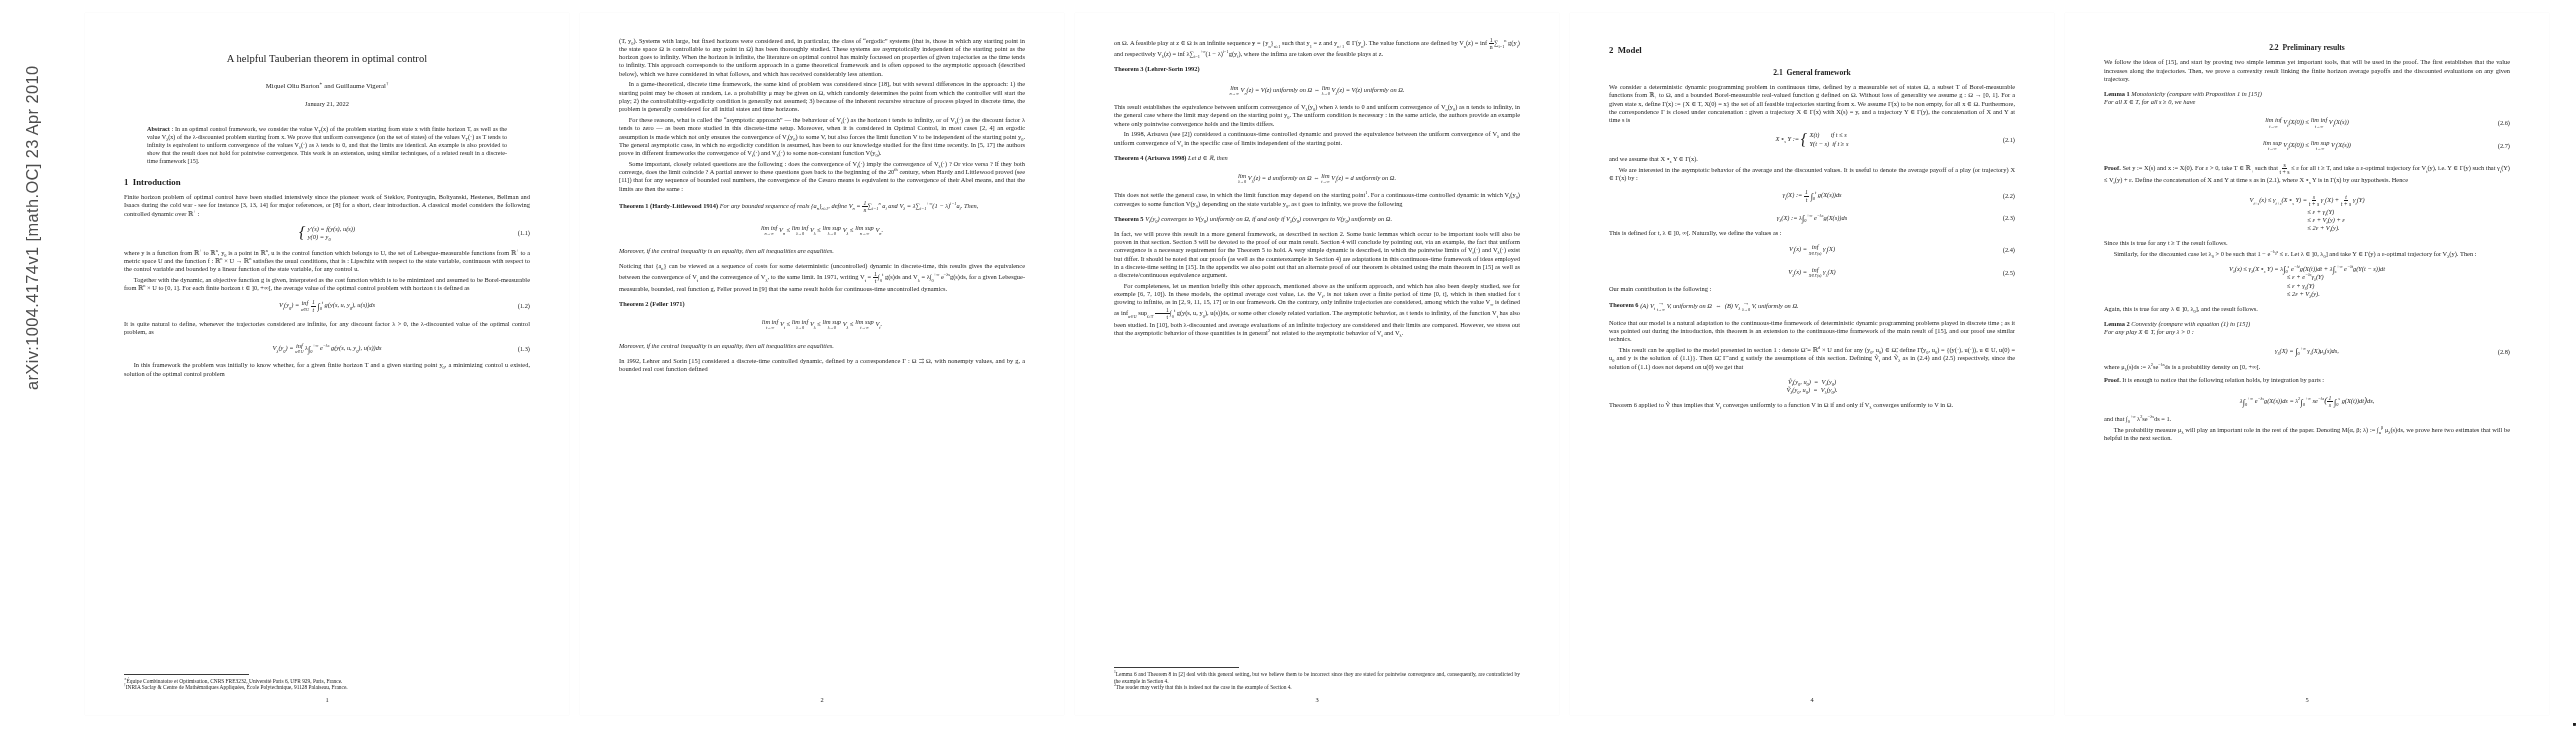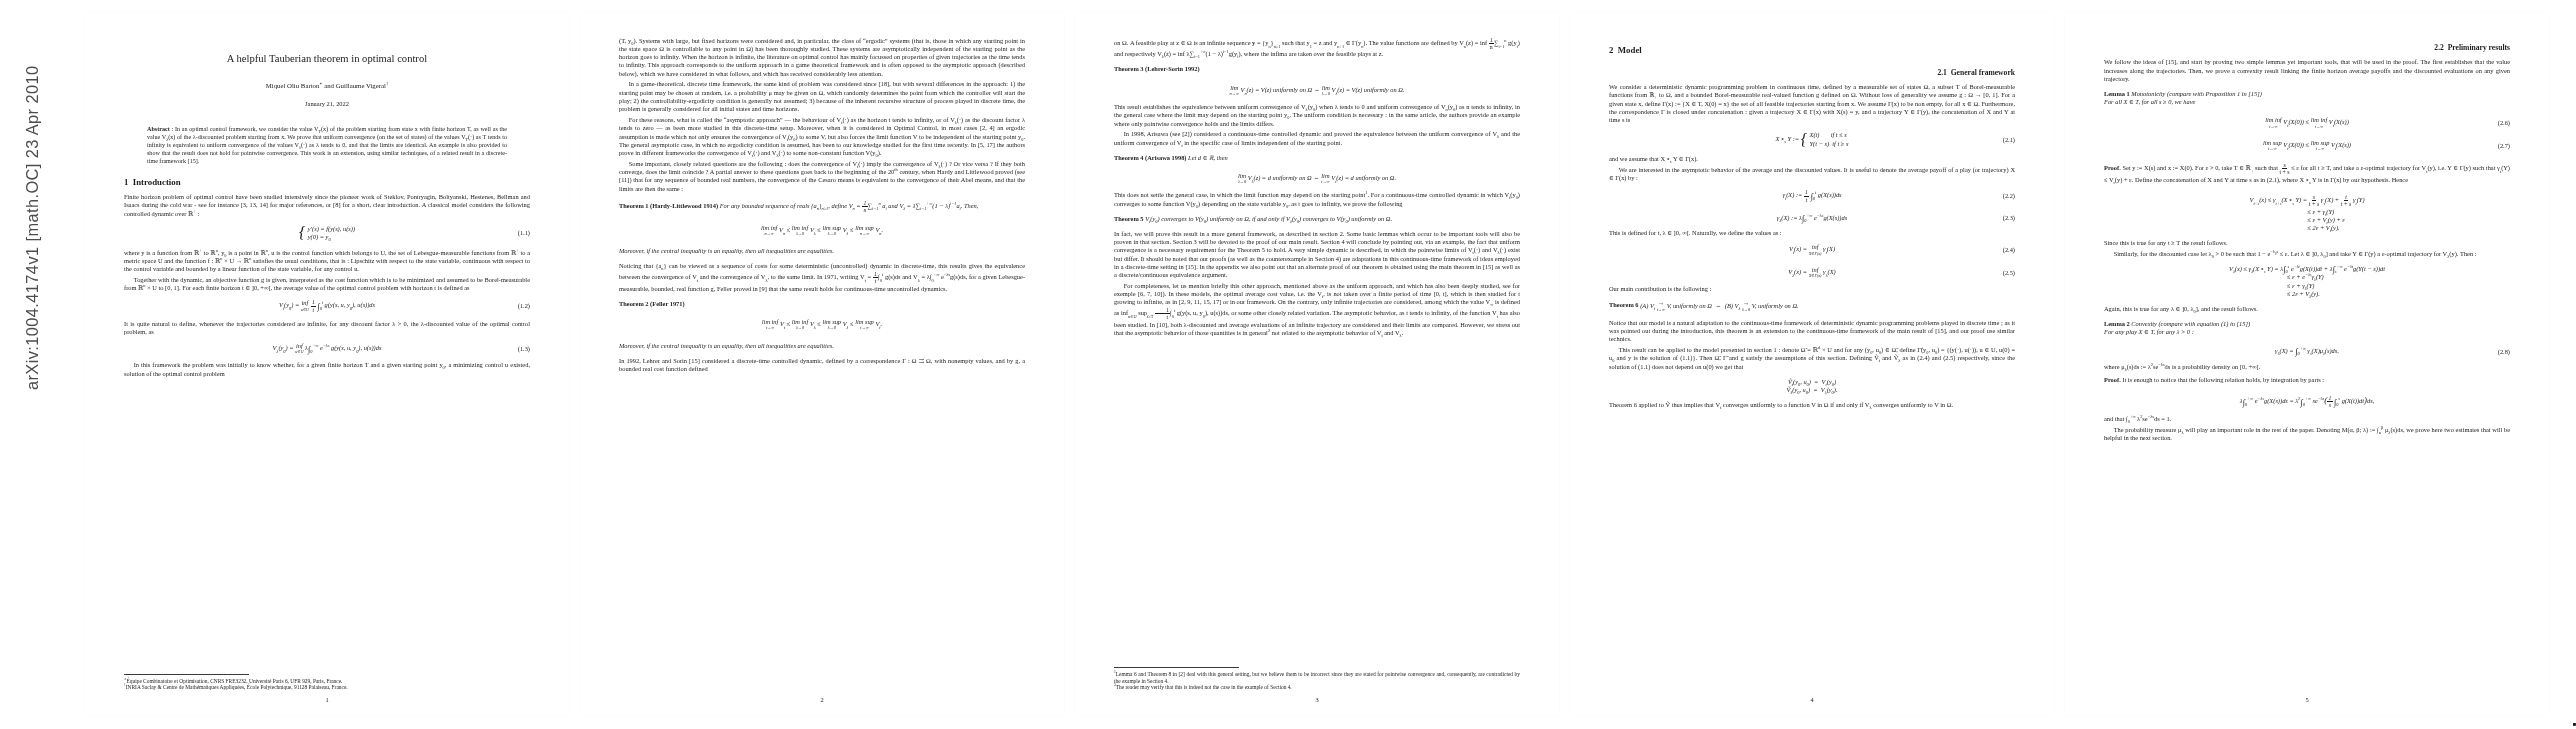--- a/index.html
+++ b/index.html
@@ -25,21 +25,21 @@
     padding:22px 39px 11px;
     font-size:6.4px;line-height:8.3px;text-align:justify;
   }
   sub,sup{font-size:68%;line-height:0;}
   .blk{flex:0 0 auto;}
   .title{text-align:center;font-size:10.6px;line-height:13.4px;margin:17px 0 0;}
   .authors{text-align:center;font-size:6.8px;margin-top:16px;}
   .date{text-align:center;font-size:6.4px;margin-top:10.3px;}
   .abstract{margin:16px 23px 2.4px;font-size:6.1px;line-height:8px;}
   .h1{font-size:8.8px;font-weight:bold;text-align:left;margin:11px 0 5.5px;}
-  .h2{font-size:7.6px;font-weight:bold;text-align:right;margin:8.5px 0 4.9px;}
+  .h2{font-size:7.6px;font-weight:bold;text-align:center;margin:8.5px 0 4.9px;}
   .p{margin:1.2px 0;text-indent:9.7px;}
   .pni{margin:1.2px 0;}
   .thm{margin:5.5px 0;}
   .thm i{font-style:italic;}
   .proof{margin:4.3px 0;position:relative;}
   .eq,.eqlines,.eqc{margin:5.5px 0;position:relative;text-align:center;font-style:italic;}
   .eqnum{position:absolute;right:0;top:50%;transform:translateY(-50%);font-style:normal;}
   .eqinner{display:inline-block;text-align:left;}
   .eqline:not(:first-child){padding-left:58px;}
   .eqc .eqinner{display:block;text-align:center;}

